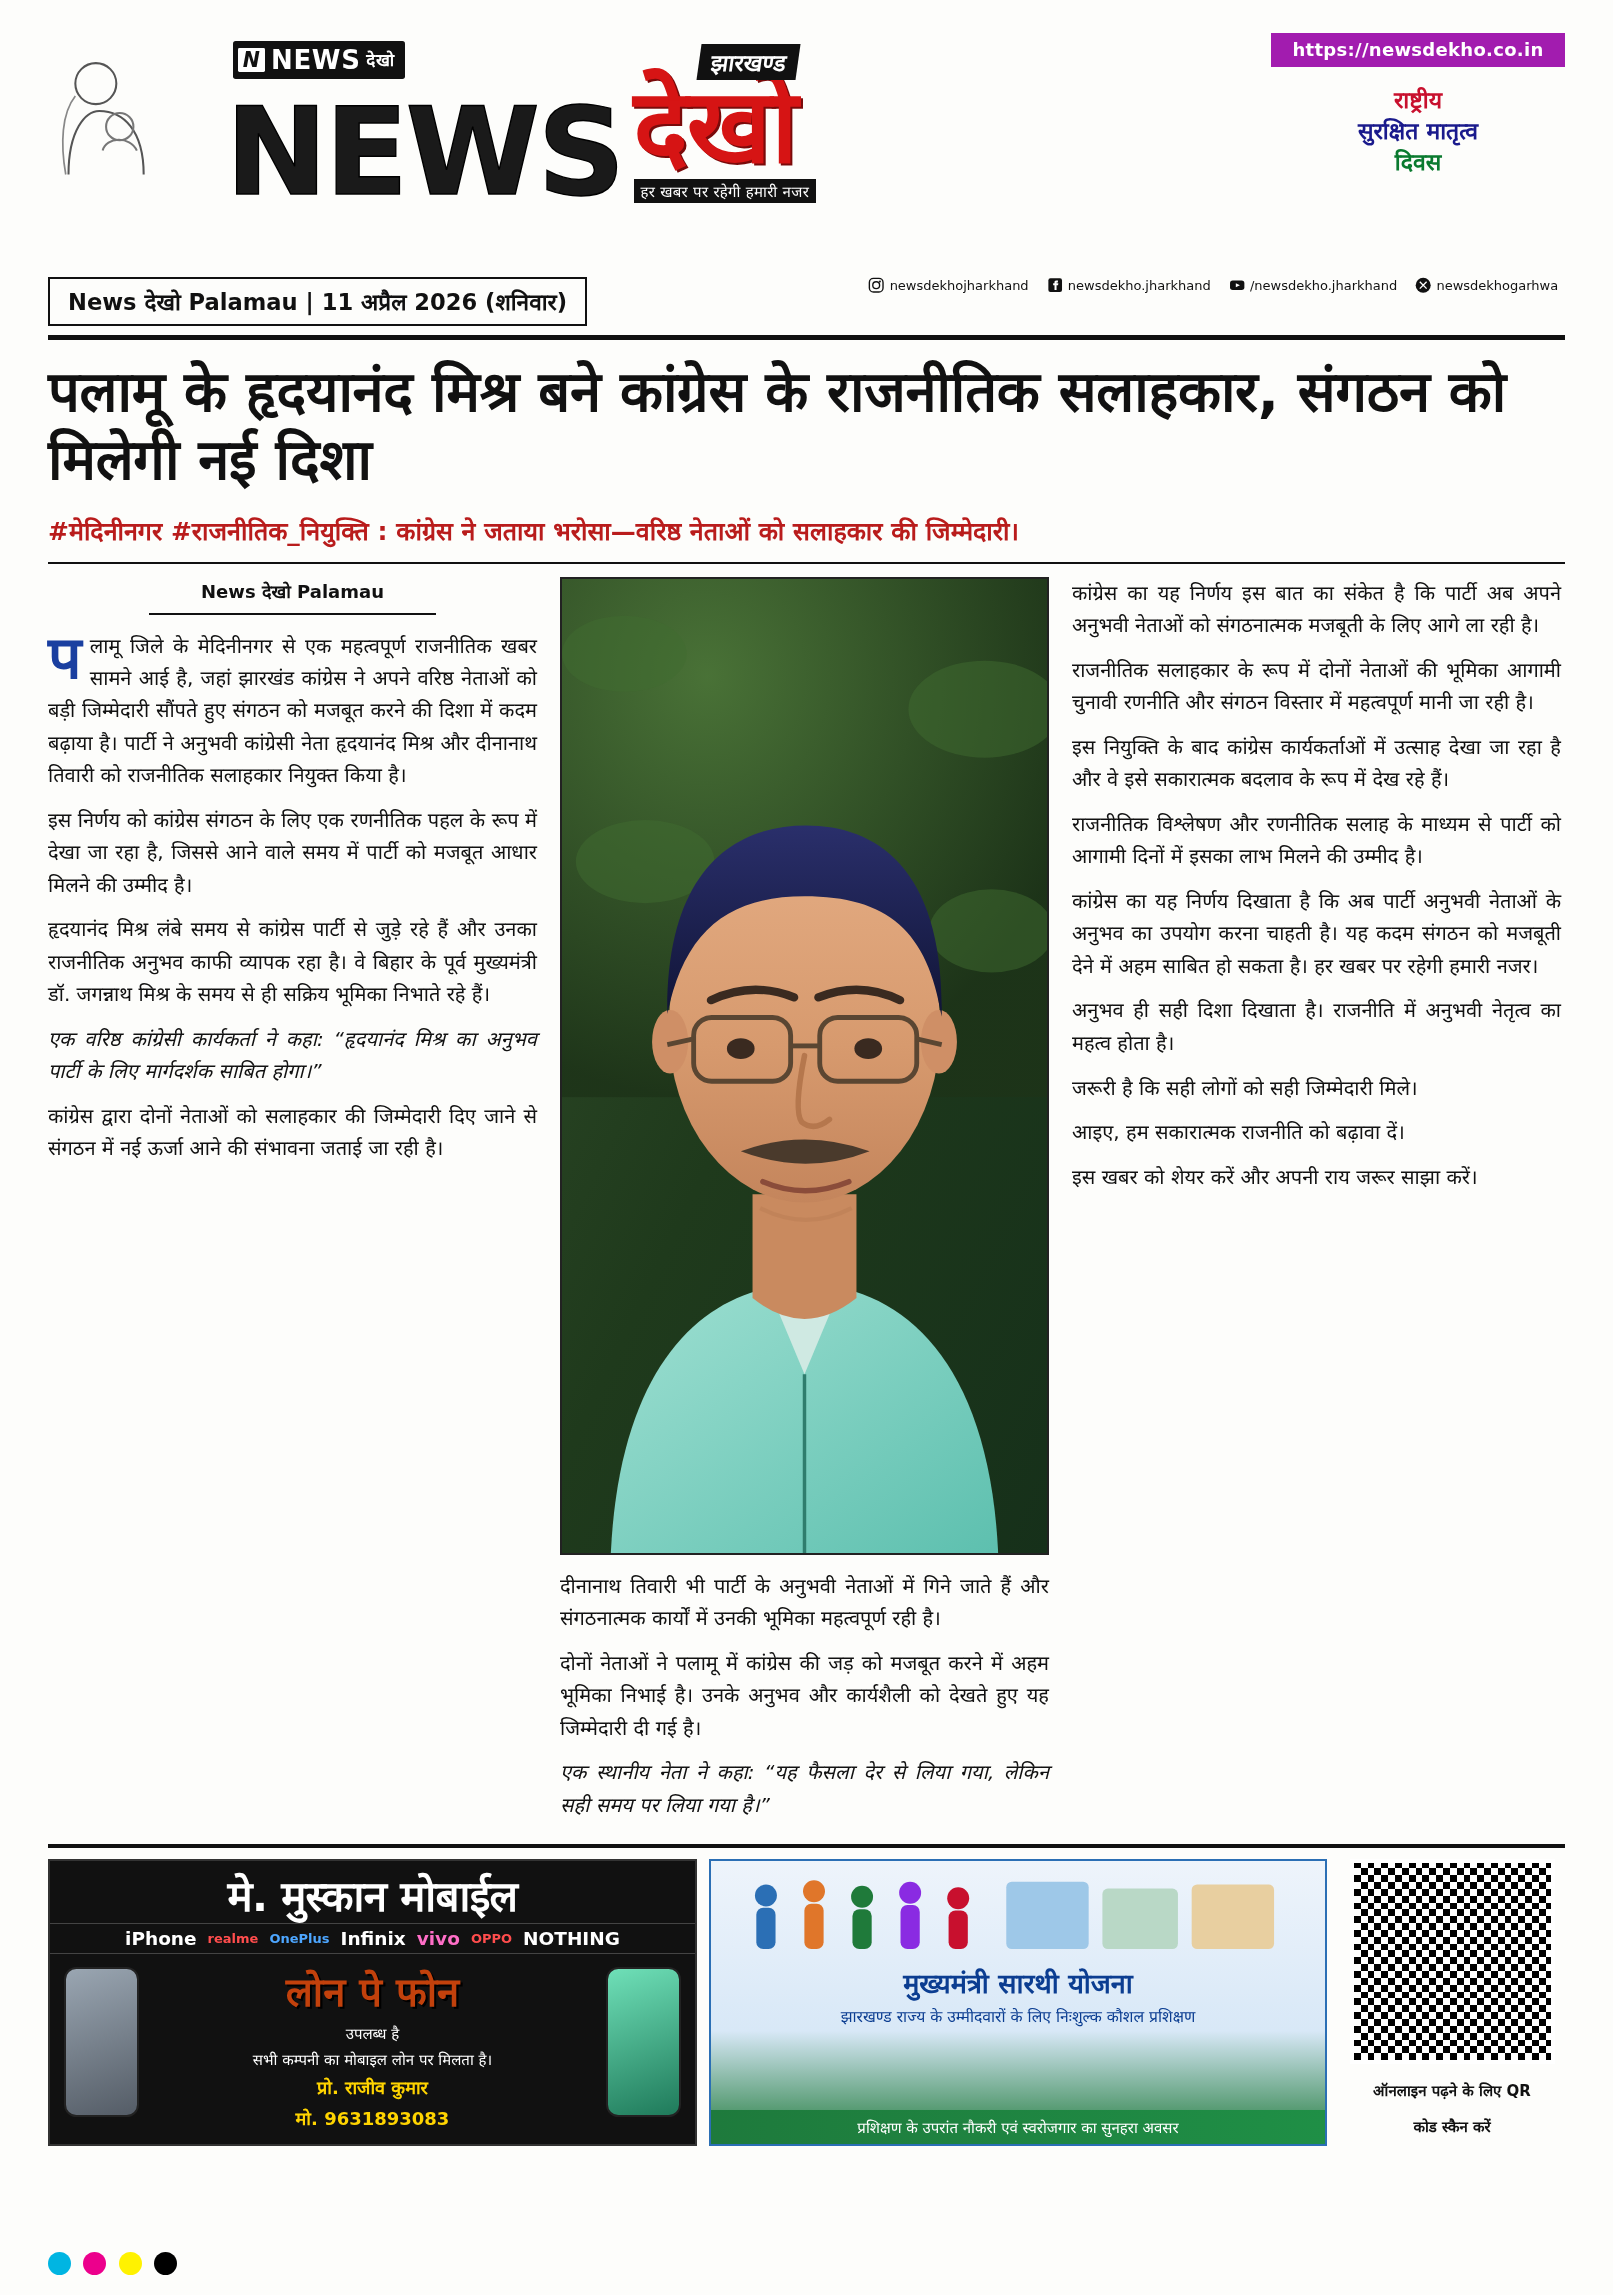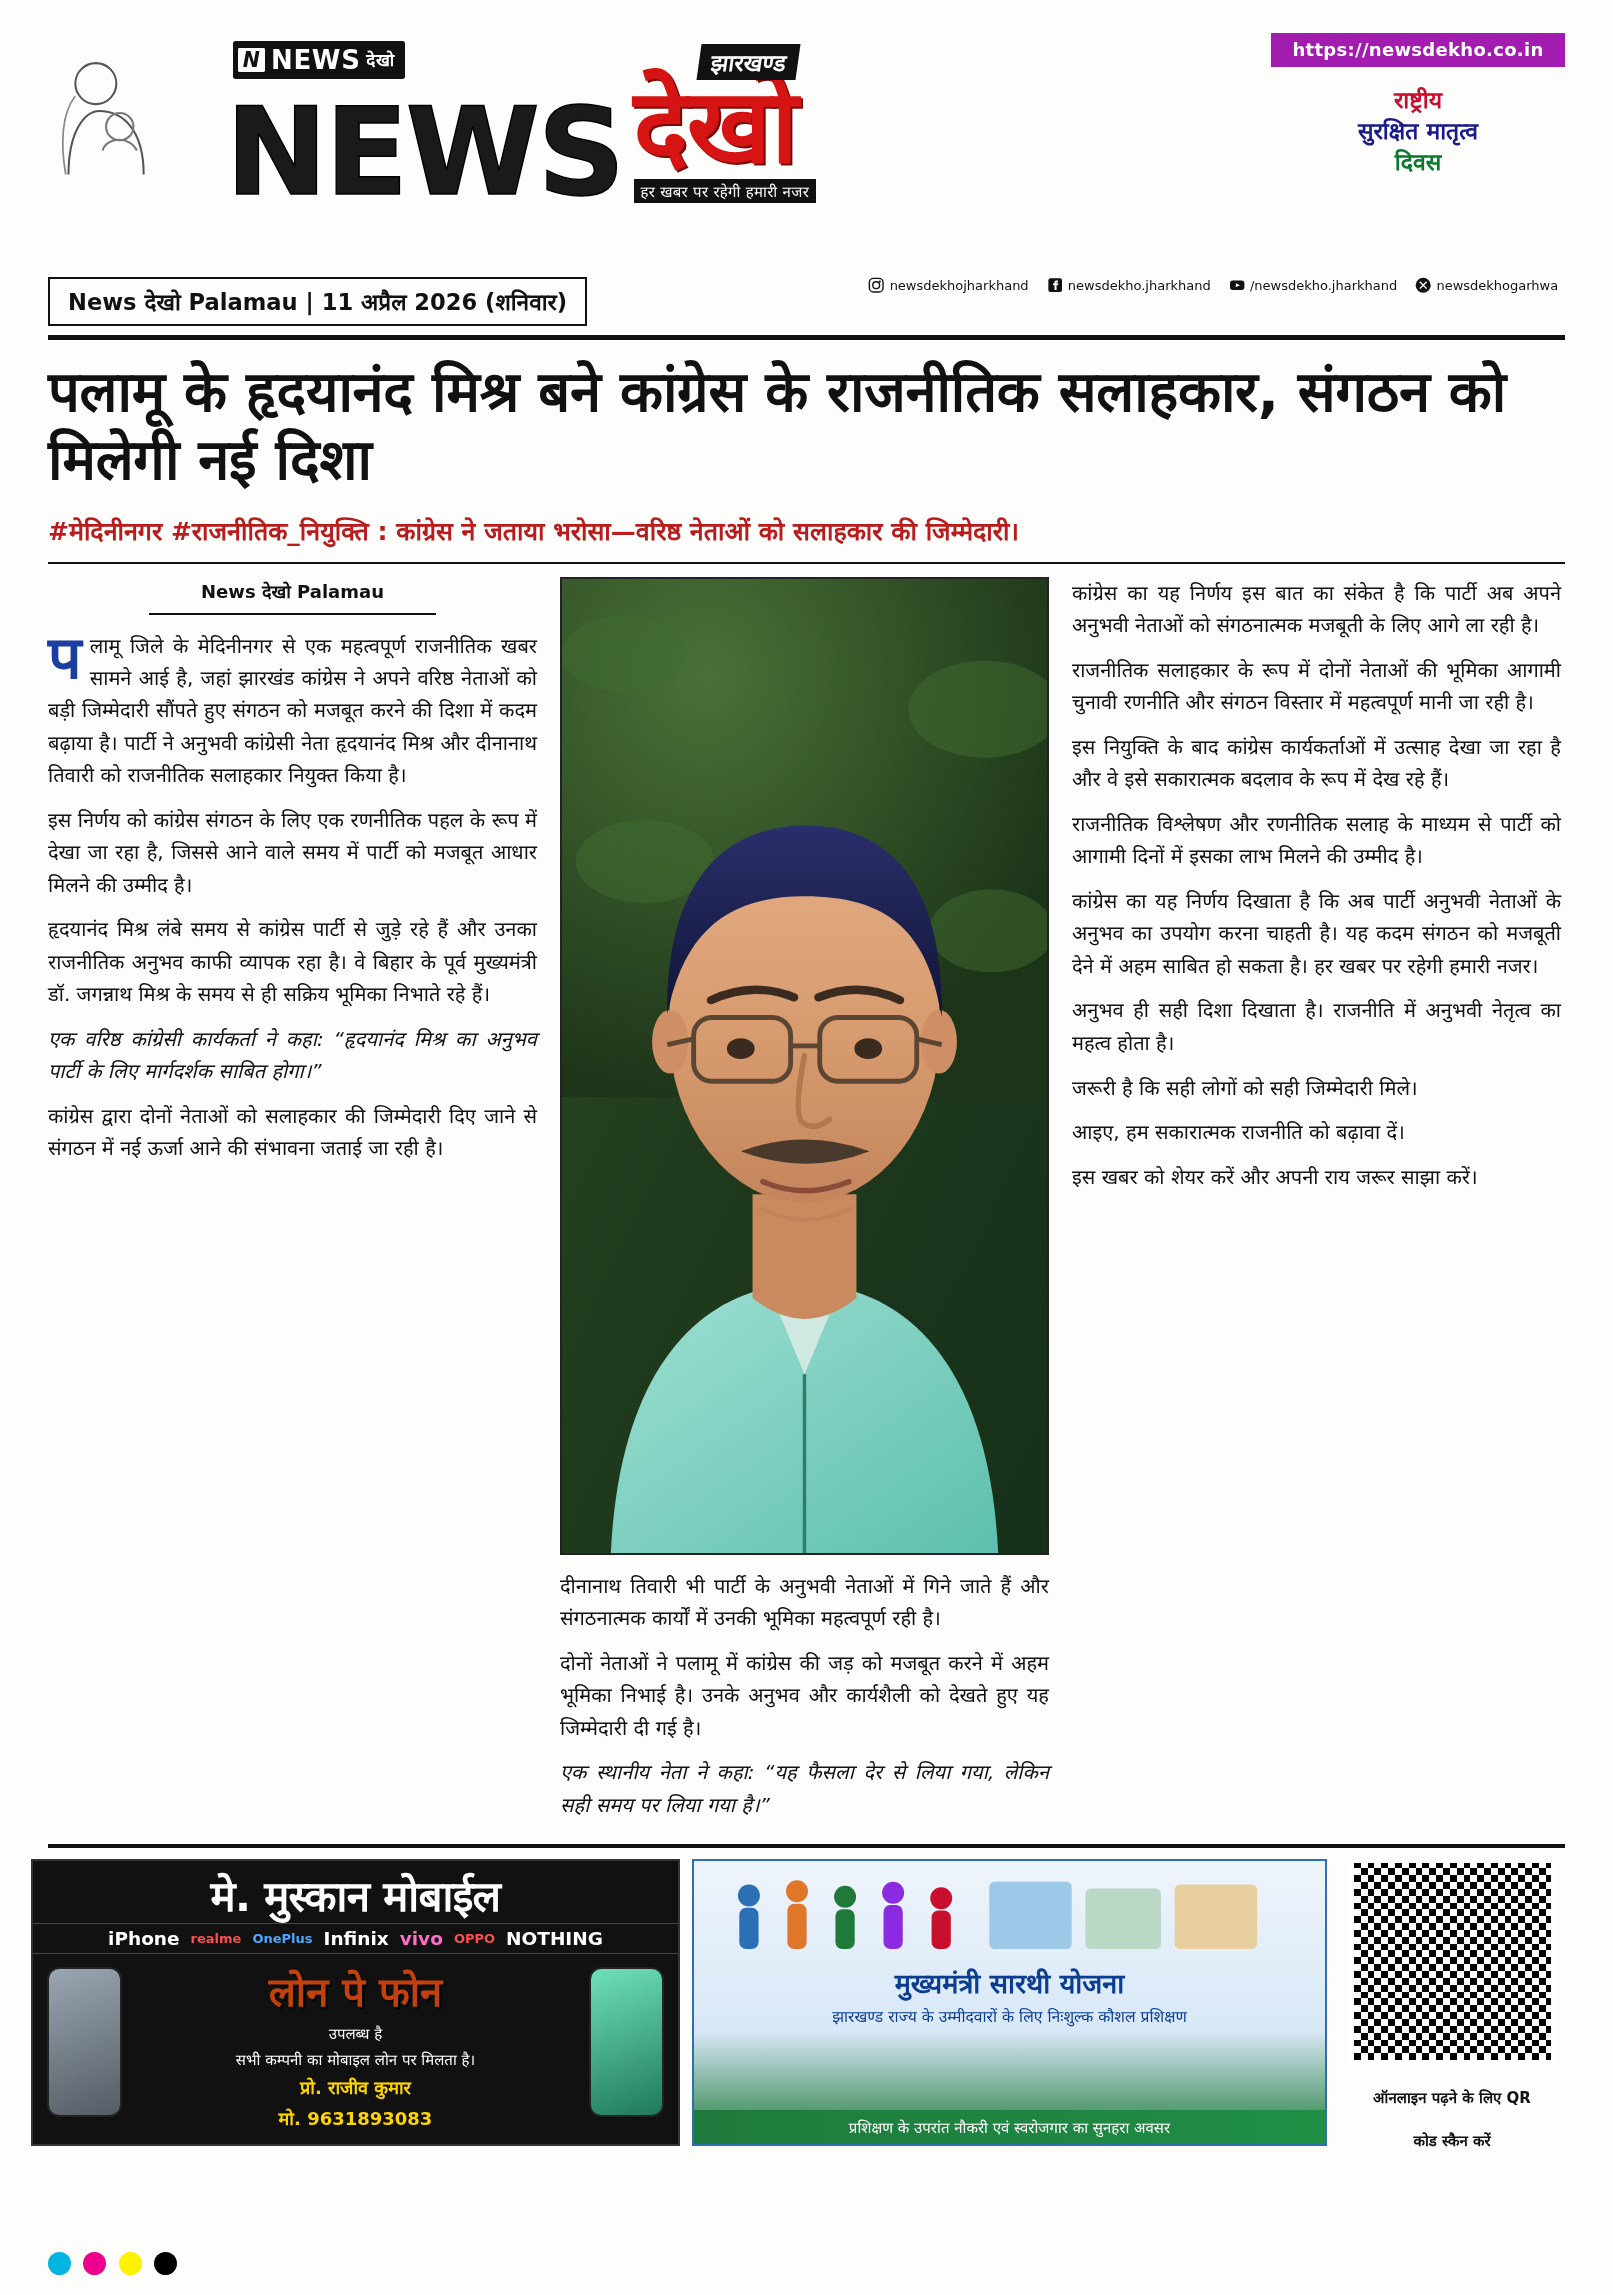--- a/index.html
+++ b/index.html
@@ -226,21 +226,21 @@
     margin-bottom: 15px;
     background: #24331f;
   }
   .photo-box svg { position: absolute; inset: 0; width: 100%; height: 100%; }
 
   
   .ads-rule { height: 3.4px; background: #111; margin: 11px 48px 0 48px; }
   .ads {
     display: flex;
     gap: 12.3px;
-    padding: 11px 48px 0 31px;
+    padding: 11px 48px 0 48px;
     align-items: stretch;
   }
   .ad1 {
     flex: 0 0 649px;
     border: 2.1px solid #333;
     background: #111;
     position: relative;
     height: 287px;
     overflow: hidden;
   }
@@ -302,21 +302,21 @@
     text-align: center;
   }
   .qr {
     width: 205px; height: 205px; margin: 0 auto;
     background:
       repeating-linear-gradient(90deg,#000 0 6.8px,#fff 6.8px 13.7px),
       repeating-linear-gradient(0deg,#000 0 6.8px,#fff 6.8px 13.7px);
     background-blend-mode: difference;
     border: 4.1px solid #fff;
   }
-  .qr-cap { font-size: 15px; margin-top: 23px; font-weight:600;}
+  .qr-cap { font-size: 15px; margin-top: 16px; font-weight:600;}
 
   
   .dots { position: absolute; left: 48px; bottom: 20.5px; display: flex; gap: 12.3px; }
   .dot { width: 23px; height: 23px; border-radius: 50%; }
 </style>
 </head>
 <body>
 
 <div class="page">
 

